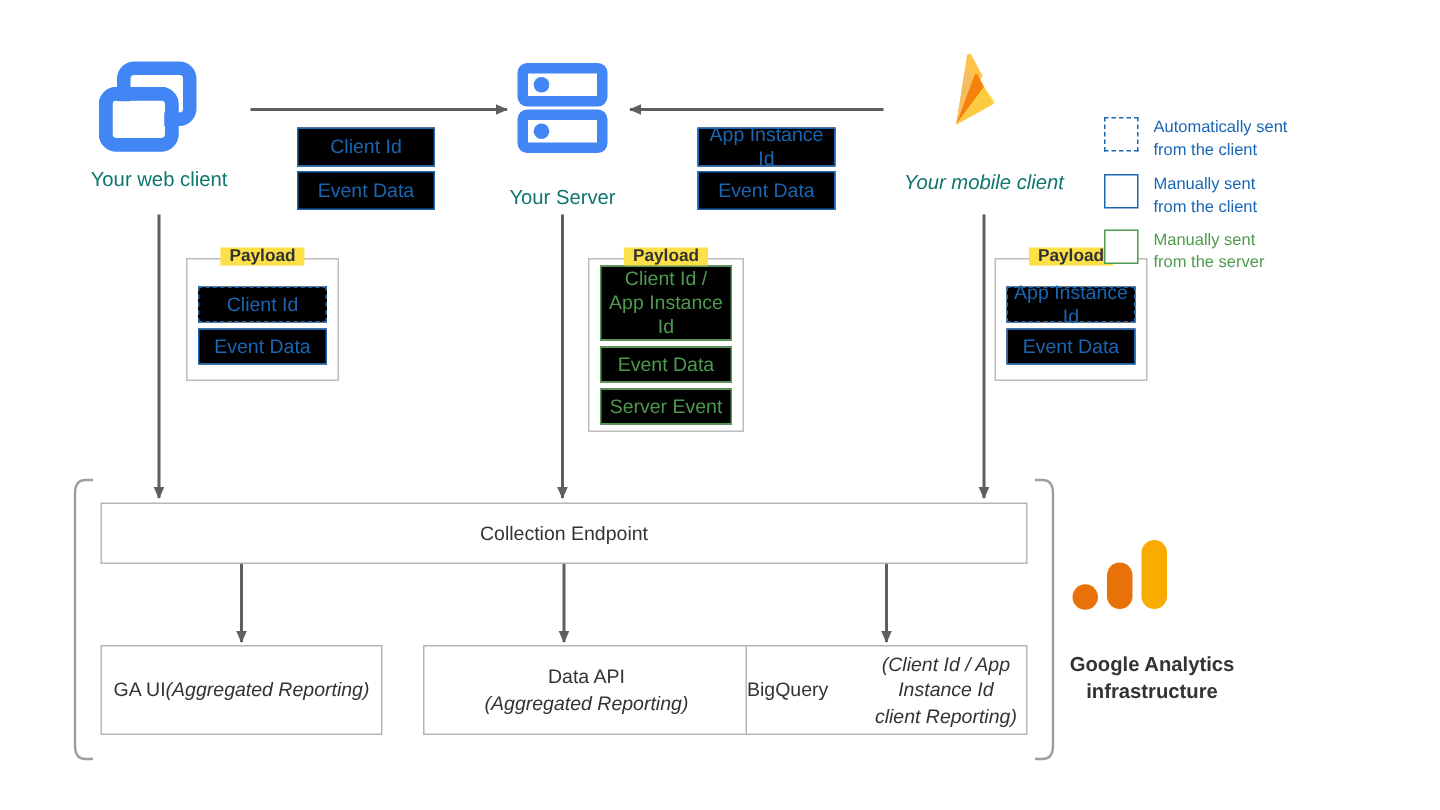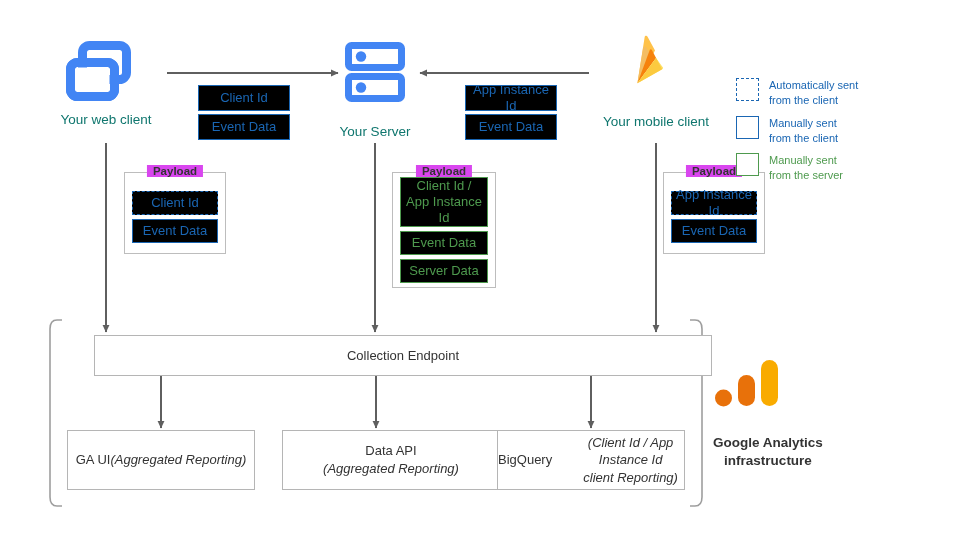--- a/index.html
+++ b/index.html
@@ -65,21 +65,21 @@
   .payload-group {
     box-sizing: border-box;
     border: 1.2px solid #bdbdbd;
     background: #ffffff;
   }
   .payload-title {
     position: absolute;
     top: -8px;
     left: 50%;
     transform: translateX(-50%);
-    background: #d946ef;
+    background: #fde047;
     padding: 0 6px;
     font-size: 11.5px;
     font-weight: 700;
     color: #333333;
     white-space: nowrap;
   }
 
   
   .greybox {
     box-sizing: border-box;
@@ -164,21 +164,21 @@
   <div class="abs" style="left:586px; top:30px; width:140px;">
     <svg width="140" height="82" viewBox="0 0 140 82">
       <g transform="translate(43,6) scale(0.145)">
         <path d="M58.1 325.3L107.8 7.8c1.7-10.4 15.6-12.5 20.3-3.2l51.3 95.7-121.3 225z" fill="#ffc24a"></path>
         <path d="M58.1 325.3L96.6 86.5c2.1-12.9 18.8-15.9 25.1-4.5l39.9 74.9-103.5 168.4z" fill="#f4bd62"></path>
         <path d="M186.8 152.1l-30.1-57.3c-2.8-5.3-10.2-5.3-13 0L58.1 325.3 186.8 152.1z" fill="#f6820c"></path>
         <path d="M58.1 325.3l170.6-95.6c7.9-4.4 7.9-15.8 0-20.2L186.8 152.1 58.1 325.3z" fill="#fde068"></path>
         <path d="M58.1 325.3L228.7 229.7 186.8 152.1 58.1 325.3z" fill="#fcca3f"></path>
       </g>
     </svg>
-    <div class="node-label" style="margin-top:2px;">Your mobile client</div>
+    <div class="node-label" style="margin-top:2px;font-style:italic;">Your mobile client</div>
   </div>
 
   <div class="abs" style="left:198px; top:85px;">
     <div class="tagbox blue-solid" style="width:92px; height:26px;">Client Id</div>
     <div class="tagbox blue-solid" style="width:92px; height:26px; margin-top:3px;">Event Data</div>
   </div>
 
   <div class="abs" style="left:465px; top:85px;">
     <div class="tagbox blue-solid" style="width:92px; height:26px;">App Instance Id</div>
     <div class="tagbox blue-solid" style="width:92px; height:26px; margin-top:3px;">Event Data</div>
@@ -188,30 +188,30 @@
     <div class="payload-title">Payload</div>
     <div class="tagbox blue-dashed" style="width:86px; height:24px; margin:18px auto 0;">Client Id</div>
     <div class="tagbox blue-solid" style="width:86px; height:24px; margin:4px auto 0;">Event Data</div>
   </div>
 
   <div class="abs payload-group" style="left:392px; top:172px; width:104px; height:116px;">
     <div class="payload-title">Payload</div>
     <div class="tagbox green-solid" style="width:88px; height:50px; margin:4px auto 0; white-space:pre-line;">Client Id /
 App Instance Id</div>
     <div class="tagbox green-solid" style="width:88px; height:24px; margin:4px auto 0;">Event Data</div>
-    <div class="tagbox green-solid" style="width:88px; height:24px; margin:4px auto 0;">Server Data</div>
+    <div class="tagbox green-solid" style="width:88px; height:24px; margin:4px auto 0;">Server Event</div>
   </div>
 
   <div class="abs payload-group" style="left:663px; top:172px; width:102px; height:82px;">
     <div class="payload-title">Payload</div>
     <div class="tagbox blue-dashed" style="width:86px; height:24px; margin:18px auto 0;">App Instance Id</div>
     <div class="tagbox blue-solid" style="width:86px; height:24px; margin:4px auto 0;">Event Data</div>
   </div>
 
-  <div class="abs greybox" style="left:67px; top:335px; width:618px; height:41px;margin-left:27px;">
+  <div class="abs greybox" style="left:67px; top:335px; width:618px; height:41px;">
     <span>Collection Endpoint</span>
   </div>
 
   <div class="abs greybox" style="left:67px; top:430px; width:188px; height:60px; flex-direction:row;">
     <span>GA UI</span>
     <span class="sub">(Aggregated Reporting)</span>
   </div>
 
   <div class="abs greybox" style="left:282px; top:430px; width:218px; height:60px; flex-direction:column;">
     <span>Data API</span>

